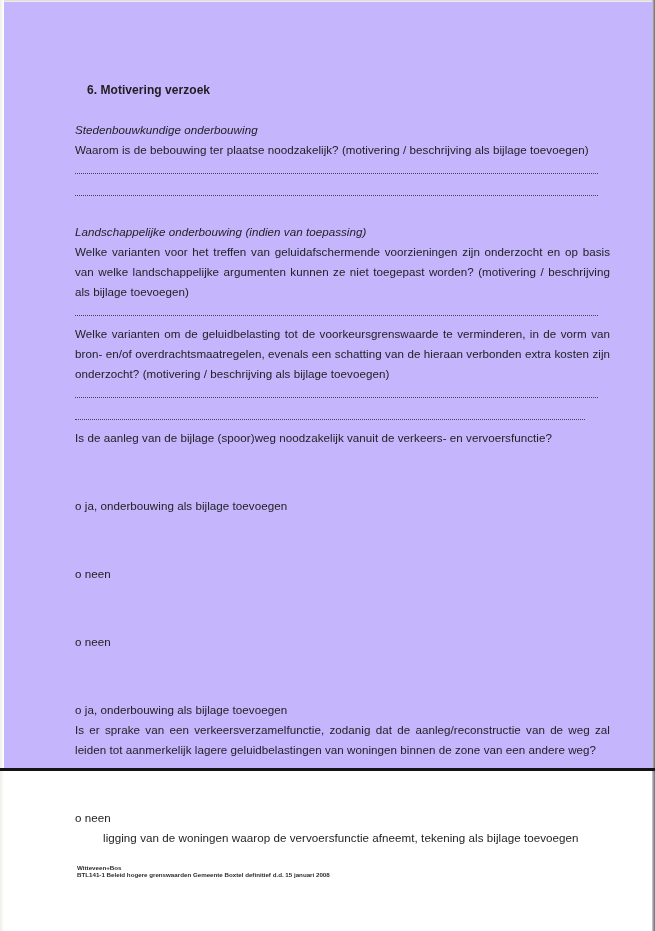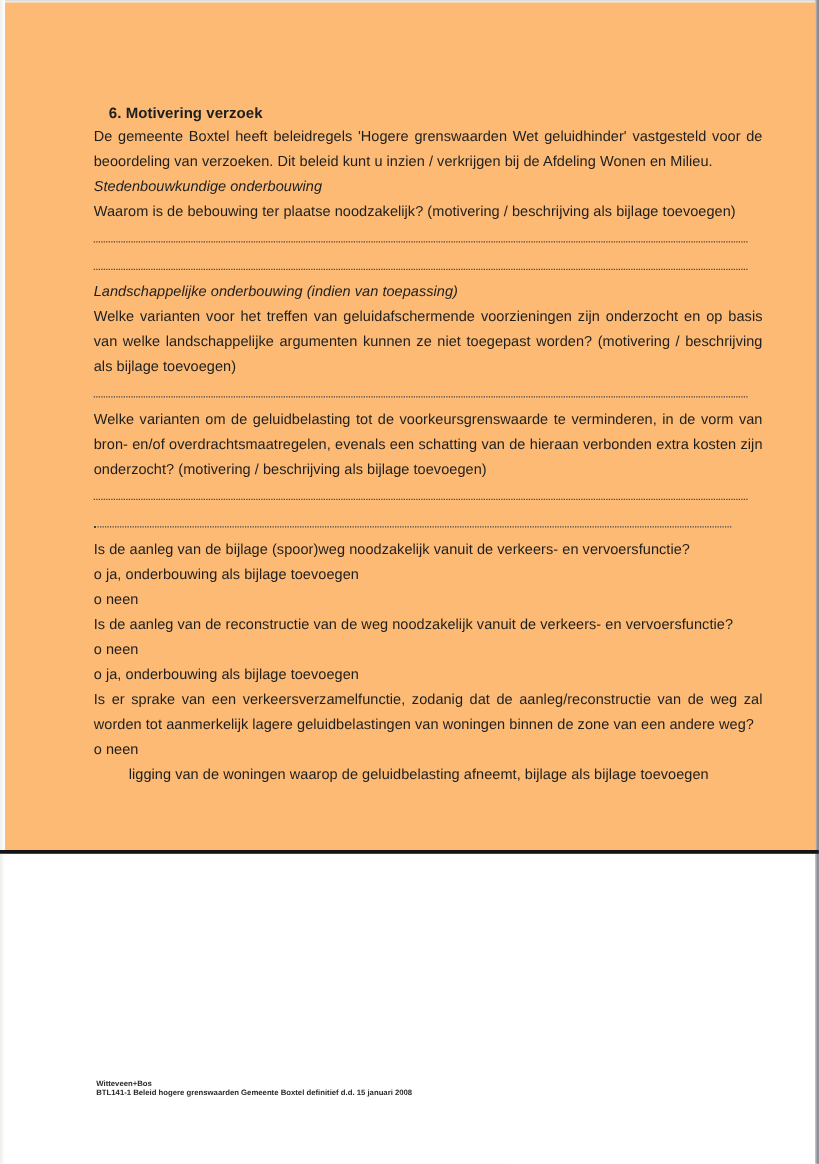--- a/index.html
+++ b/index.html
@@ -12,22 +12,22 @@
       height: 931px;
       position: relative;
       overflow: hidden;
       font-family: "Liberation Sans", sans-serif;
       color: #1e1e1e;
     }
     .page {
       position: absolute;
       left: 0; top: 0;
       width: 655px;
-      height: 683px;
-      background: #fdba74;
+      height: 771px;
+      background: #c4b5fd;
     }
     .scan-top {
       position: absolute;
       left: 0; top: 0;
       width: 652px; height: 2px;
       background: linear-gradient(#d8d8d8, #f2f2f2);
     }
     .scan-right {
       position: absolute;
       right: 0; top: 0;
@@ -63,20 +63,21 @@
       height: 20px;
       line-height: 20px;
     }
     .p {
       text-align: justify;
       text-align-last: left;
       margin: 0;
     }
     .sub {
       font-style: italic;
+      margin-top: 20px;
       height: 20px;
     }
     .q {
       margin: 0;
       text-align: justify;
       text-align-last: left;
     }
     .dots {
       height: 20px;
       position: relative;
@@ -87,20 +88,21 @@
       position: absolute;
       left: 0;
       top: 13px;
       width: 523px;
       border-bottom: 1px dotted #444;
     }
     .dots.short::after { width: 510px; }
     .opt {
       height: 20px;
       white-space: nowrap;
+      margin-top: 48px;
     }
     .indent {
       margin-left: 28px;
       height: 20px;
       white-space: nowrap;
     }
     .gap { height: 20px; }
     .fill-line {
       display: inline-block;
       width: 190px;
@@ -125,44 +127,42 @@
   <div class="scan-top"></div>
   <div class="scan-left"></div>
   <div class="scan-right"></div>
   <div class="scan-bottom"></div>
 
   <div class="content">
     <div class="h">
       <span>6.</span>
       <span>Motivering verzoek</span>
     </div>
-    <p class="p">De gemeente Boxtel heeft beleidregels 'Hogere grenswaarden Wet geluidhinder' vastgesteld voor de beoordeling van verzoeken. Dit beleid kunt u inzien / verkrijgen bij de Afdeling Wonen en Milieu.</p>
 
     <div class="sub">Stedenbouwkundige onderbouwing</div>
     <p class="q">Waarom is de bebouwing ter plaatse noodzakelijk? (motivering /  beschrijving als bijlage toevoegen)</p>
     <div class="dots"></div>
     <div class="dots"></div>
 
     <div class="sub">Landschappelijke onderbouwing (indien van toepassing)</div>
     <p class="q">Welke varianten voor het treffen van geluidafschermende voorzieningen zijn onderzocht en op basis van welke landschappelijke argumenten kunnen ze niet toegepast worden? (motivering / beschrijving als bijlage toevoegen)</p>
     <div class="dots"></div>
 
     <p class="q">Welke varianten om de geluidbelasting tot de voorkeursgrenswaarde te verminderen, in de vorm van bron- en/of overdrachtsmaatregelen, evenals een schatting van de hieraan verbonden extra kosten zijn onderzocht? (motivering /  beschrijving als bijlage toevoegen)</p>
     <div class="dots"></div>
     <div class="dots short"></div>
 
     <p class="q">Is de aanleg van de bijlage (spoor)weg noodzakelijk vanuit de verkeers- en vervoersfunctie?</p>
     <div class="opt">o ja, onderbouwing als bijlage toevoegen</div>
     <div class="opt">o neen</div>
-    <p class="q">Is de aanleg van de reconstructie van de weg noodzakelijk vanuit de verkeers- en vervoersfunctie?</p>
     <div class="opt">o neen</div>
     <div class="opt">o ja, onderbouwing als bijlage toevoegen</div>
-    <p class="q">Is er sprake van een verkeersverzamelfunctie, zodanig dat de aanleg/reconstructie van de weg zal worden tot aanmerkelijk lagere geluidbelastingen van woningen binnen de zone van een andere weg?</p>
+    <p class="q">Is er sprake van een verkeersverzamelfunctie, zodanig dat de aanleg/reconstructie van de weg zal leiden tot aanmerkelijk lagere geluidbelastingen van woningen binnen de zone van een andere weg?</p>
     <div class="opt">o neen</div>
-    <div class="indent">ligging van de woningen waarop de geluidbelasting afneemt, bijlage als bijlage toevoegen</div>
+    <div class="indent">ligging van de woningen waarop de vervoersfunctie afneemt, tekening als bijlage toevoegen</div>
     <div class="gap"></div>
   </div>
 
   <div class="footer">
     <div>Witteveen+Bos</div>
     <div>BTL141-1 Beleid hogere grenswaarden Gemeente Boxtel definitief d.d. 15 januari 2008</div>
   </div>
 </div>
 
 </body></html>

